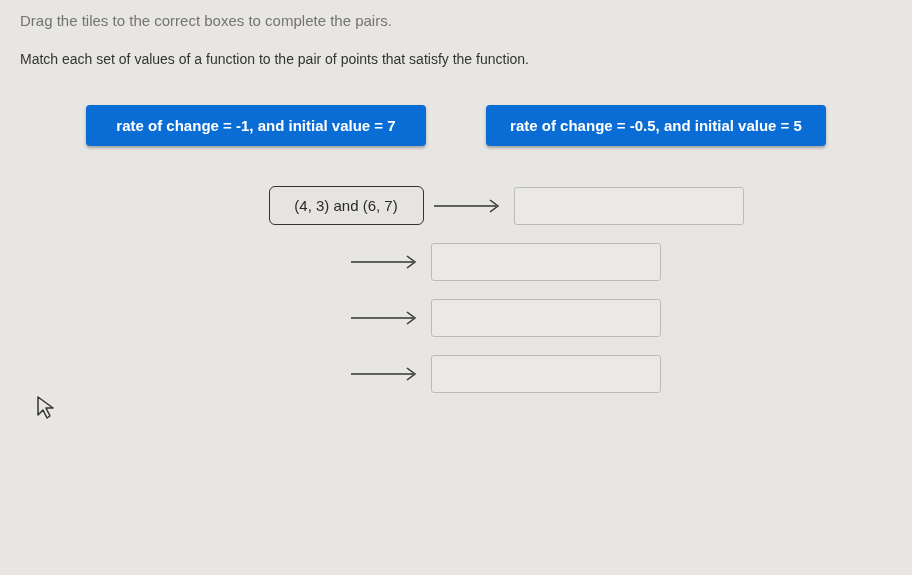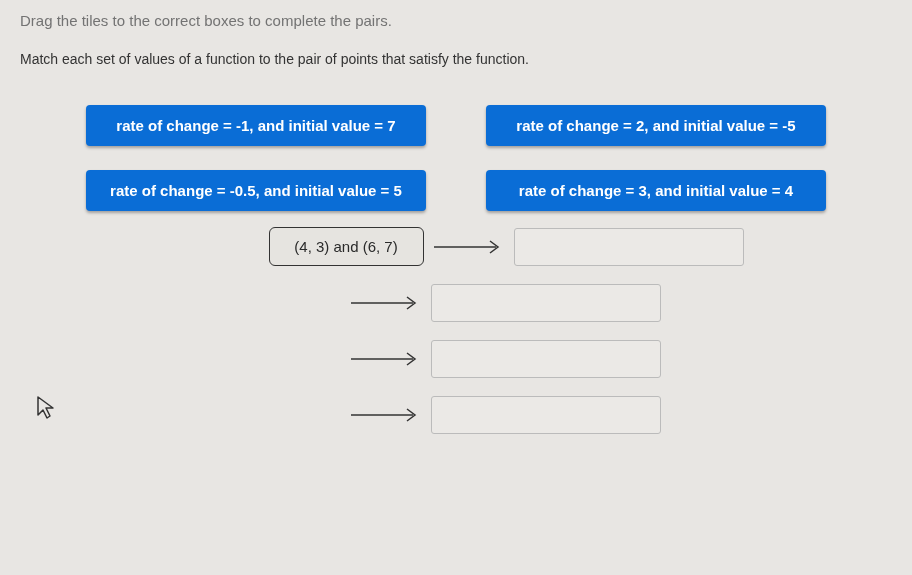--- a/index.html
+++ b/index.html
@@ -25,21 +25,21 @@
       font-size: 14px;
       color: #333;
       margin-bottom: 38px;
     }
     .tiles-area {
       display: flex;
       flex-wrap: wrap;
       justify-content: center;
       gap: 24px 60px;
       padding: 0 40px;
-      margin-bottom: 16px;
+      margin-bottom: 40px;
     }
     .tile {
       background: #0a6dd6;
       color: #fff;
       font-size: 15px;
       font-weight: bold;
       padding: 12px 14px;
       border-radius: 4px;
       cursor: grab;
       min-width: 340px;
@@ -90,23 +90,21 @@
     }
   </style>
 </head>
 <body>
 
 <div class="instruction-1">Drag the tiles to the correct boxes to complete the pairs.</div>
 <div class="instruction-2">Match each set of values of a function to the pair of points that satisfy the function.</div>
 
 <div class="tiles-area">
   <div class="tile">rate of change = -1, and initial value = 7</div>
-  <div class="tile">rate of change = 2, and initial value = -5</div>
   <div class="tile">rate of change = -0.5, and initial value = 5</div>
-  <div class="tile">rate of change = 3, and initial value = 4</div>
 </div>
 
 <div class="pairs-area">
 
   <div class="pair-row">
     <div class="prompt-box">(4, 3) and (6, 7)</div>
     <div class="arrow">
       <svg viewBox="0 0 70 16">
           <line x1="0" y1="8" x2="62" y2="8" stroke="#333" stroke-width="1.5"></line>
           <polyline points="56,2 64,8 56,14" fill="none" stroke="#333" stroke-width="1.5"></polyline>

